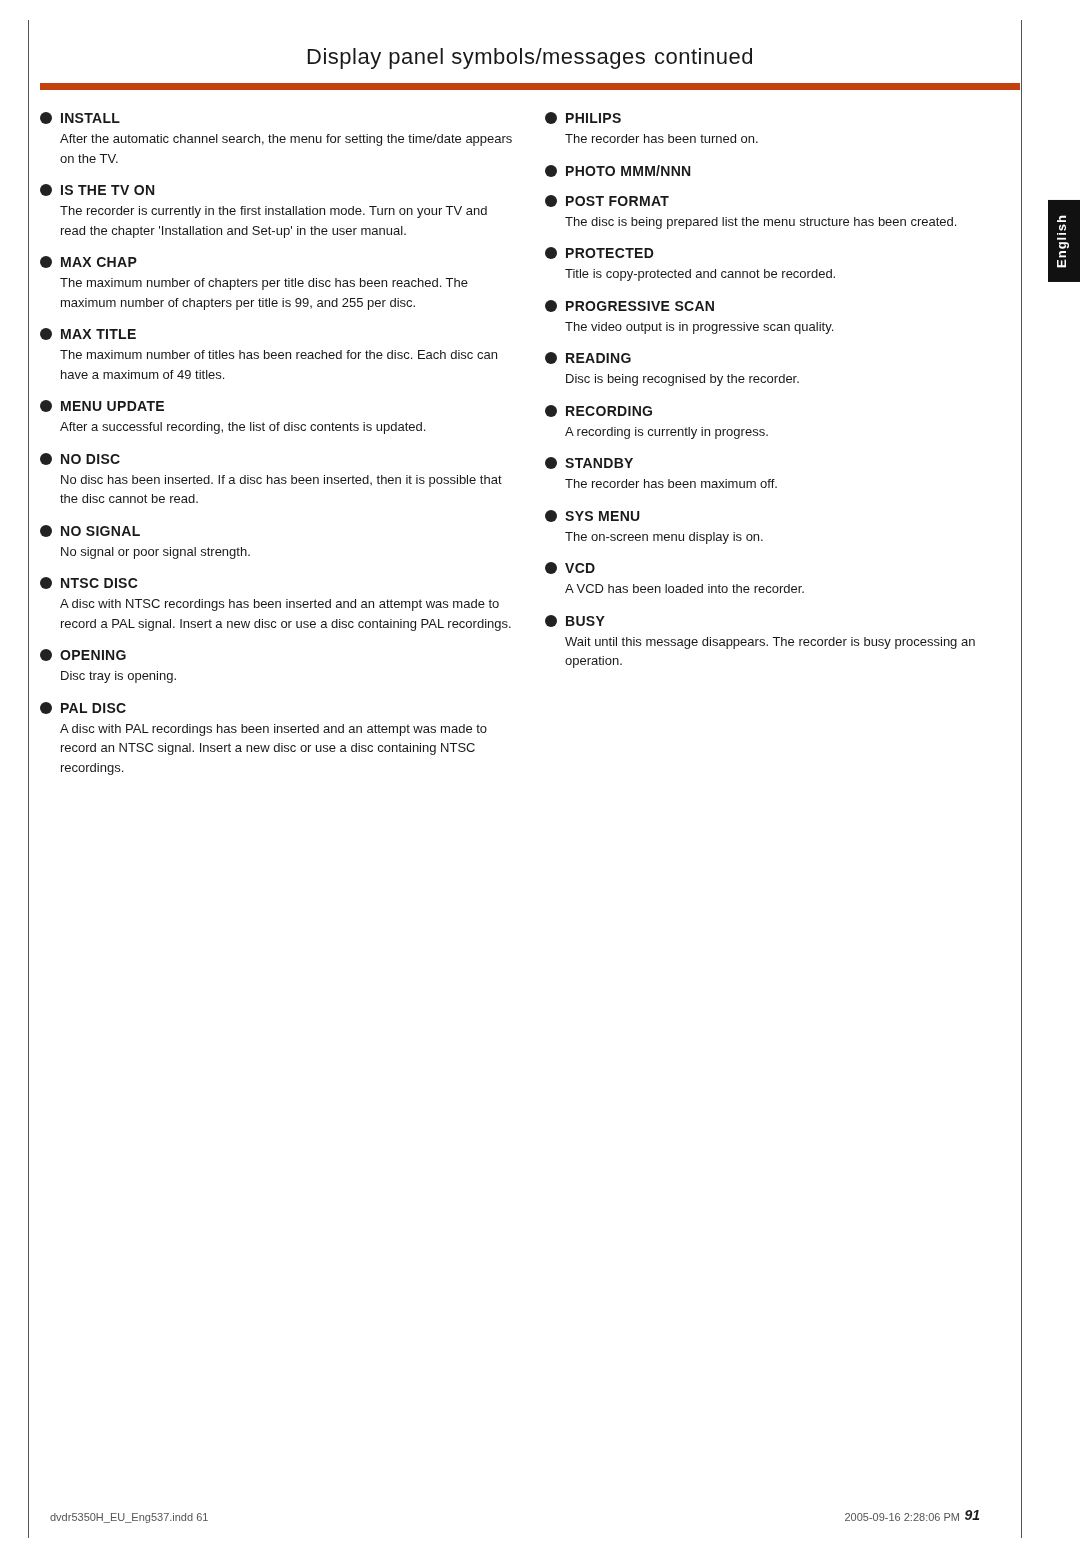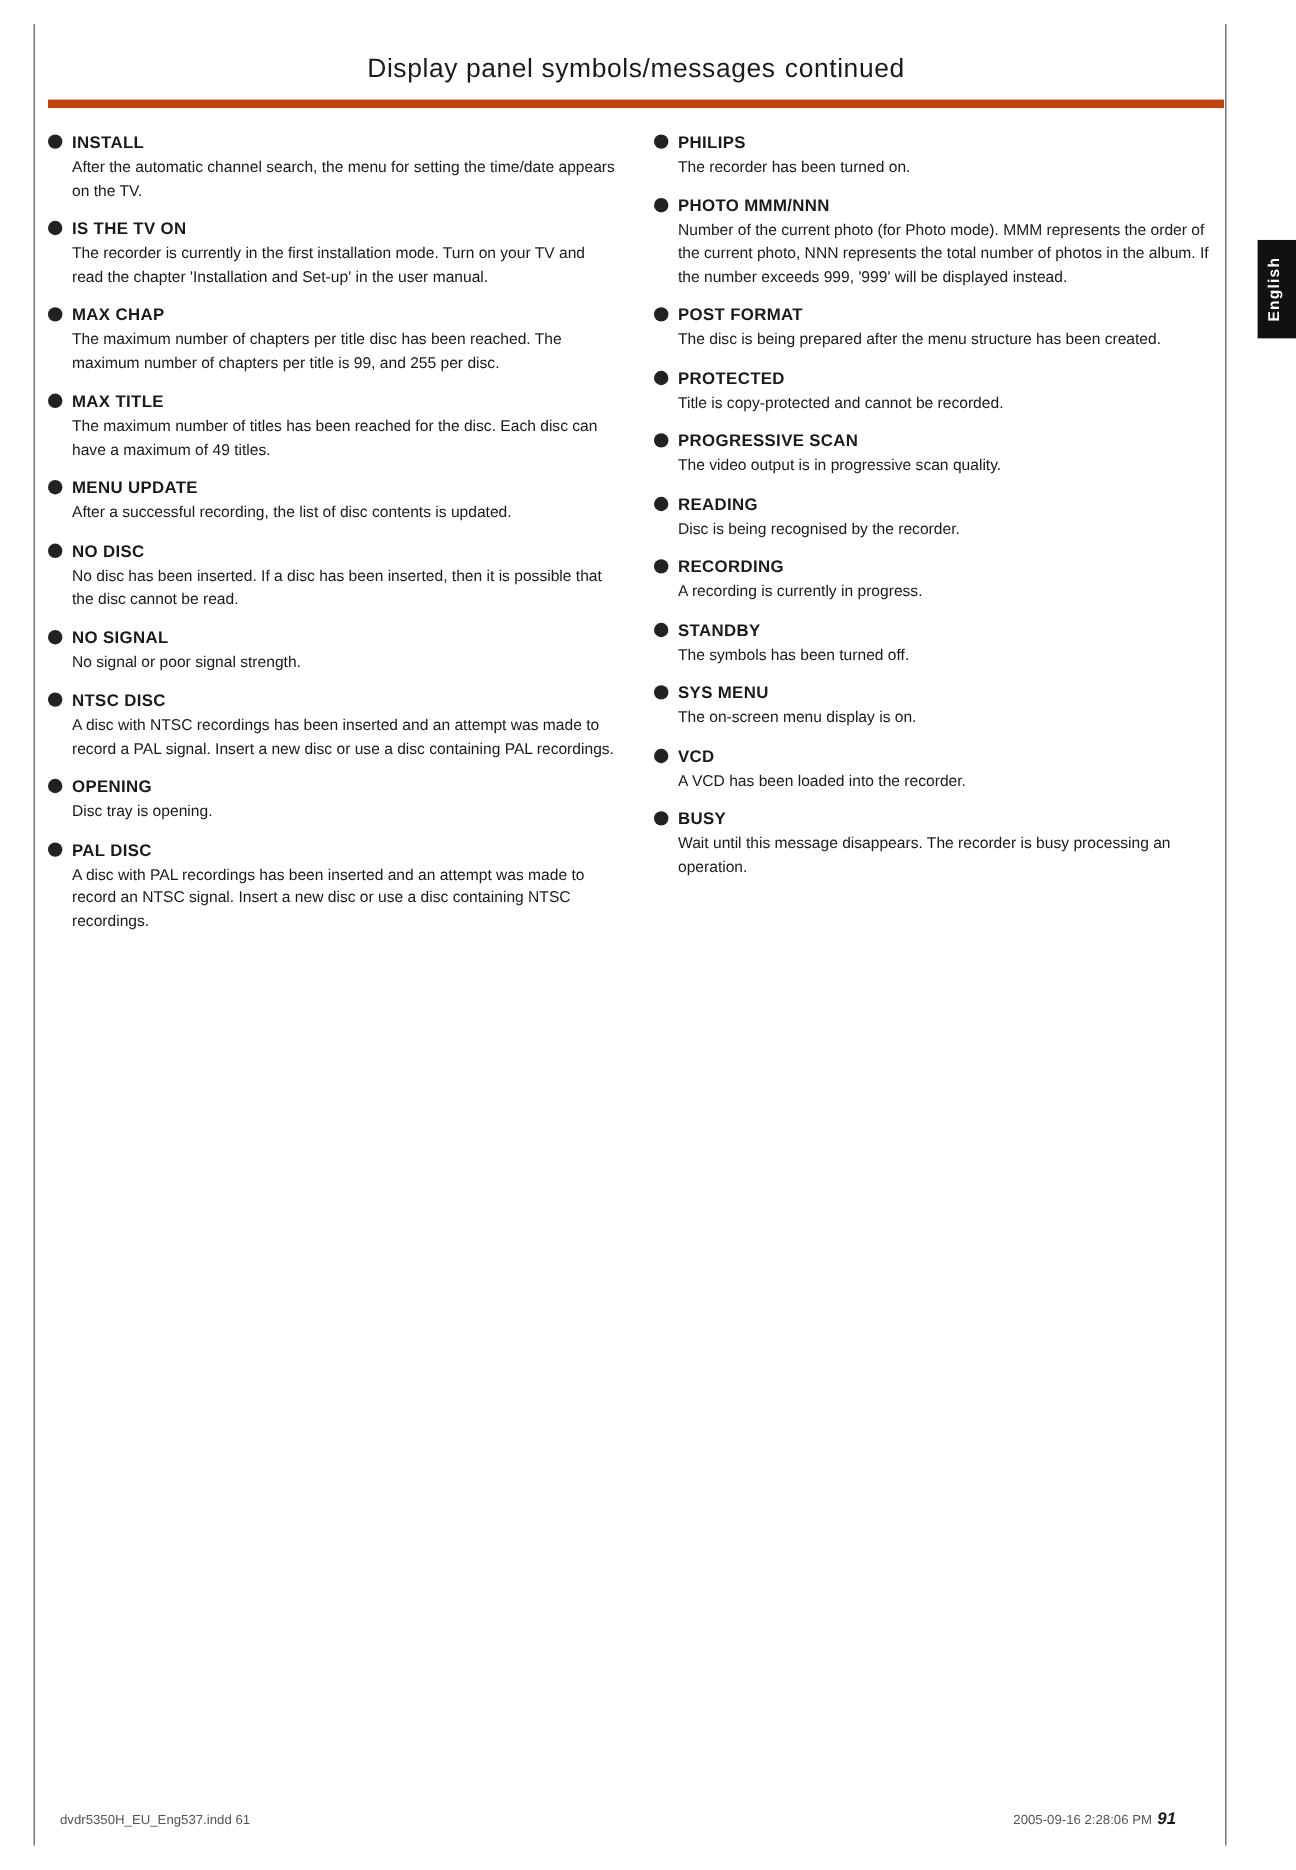--- a/index.html
+++ b/index.html
@@ -231,28 +231,27 @@
             <span class="bullet"></span>
             <span class="entry-title">PHILIPS</span>
           </div>
           <div class="entry-desc">The recorder has been turned on.</div>
         </div>
         <div class="entry">
           <div class="entry-header">
             <span class="bullet"></span>
             <span class="entry-title">PHOTO MMM/NNN</span>
           </div>
-          <div class="entry-desc">Number of the current photo (for Photo mode). MMM represents the order of the current photo, NNN represents the total number of photos in the album. If the number exceeds 999, '999' will be displayed instead.</div>
         </div>
         <div class="entry">
           <div class="entry-header">
             <span class="bullet"></span>
             <span class="entry-title">POST FORMAT</span>
           </div>
-          <div class="entry-desc">The disc is being prepared after the menu structure has been created.</div>
+          <div class="entry-desc">The disc is being prepared list the menu structure has been created.</div>
         </div>
         <div class="entry">
           <div class="entry-header">
             <span class="bullet"></span>
             <span class="entry-title">PROTECTED</span>
           </div>
           <div class="entry-desc">Title is copy-protected and cannot be recorded.</div>
         </div>
         <div class="entry">
           <div class="entry-header">
@@ -273,21 +272,21 @@
             <span class="bullet"></span>
             <span class="entry-title">RECORDING</span>
           </div>
           <div class="entry-desc">A recording is currently in progress.</div>
         </div>
         <div class="entry">
           <div class="entry-header">
             <span class="bullet"></span>
             <span class="entry-title">STANDBY</span>
           </div>
-          <div class="entry-desc">The symbols has been turned off.</div>
+          <div class="entry-desc">The recorder has been maximum off.</div>
         </div>
         <div class="entry">
           <div class="entry-header">
             <span class="bullet"></span>
             <span class="entry-title">SYS MENU</span>
           </div>
           <div class="entry-desc">The on-screen menu display is on.</div>
         </div>
         <div class="entry">
           <div class="entry-header">

